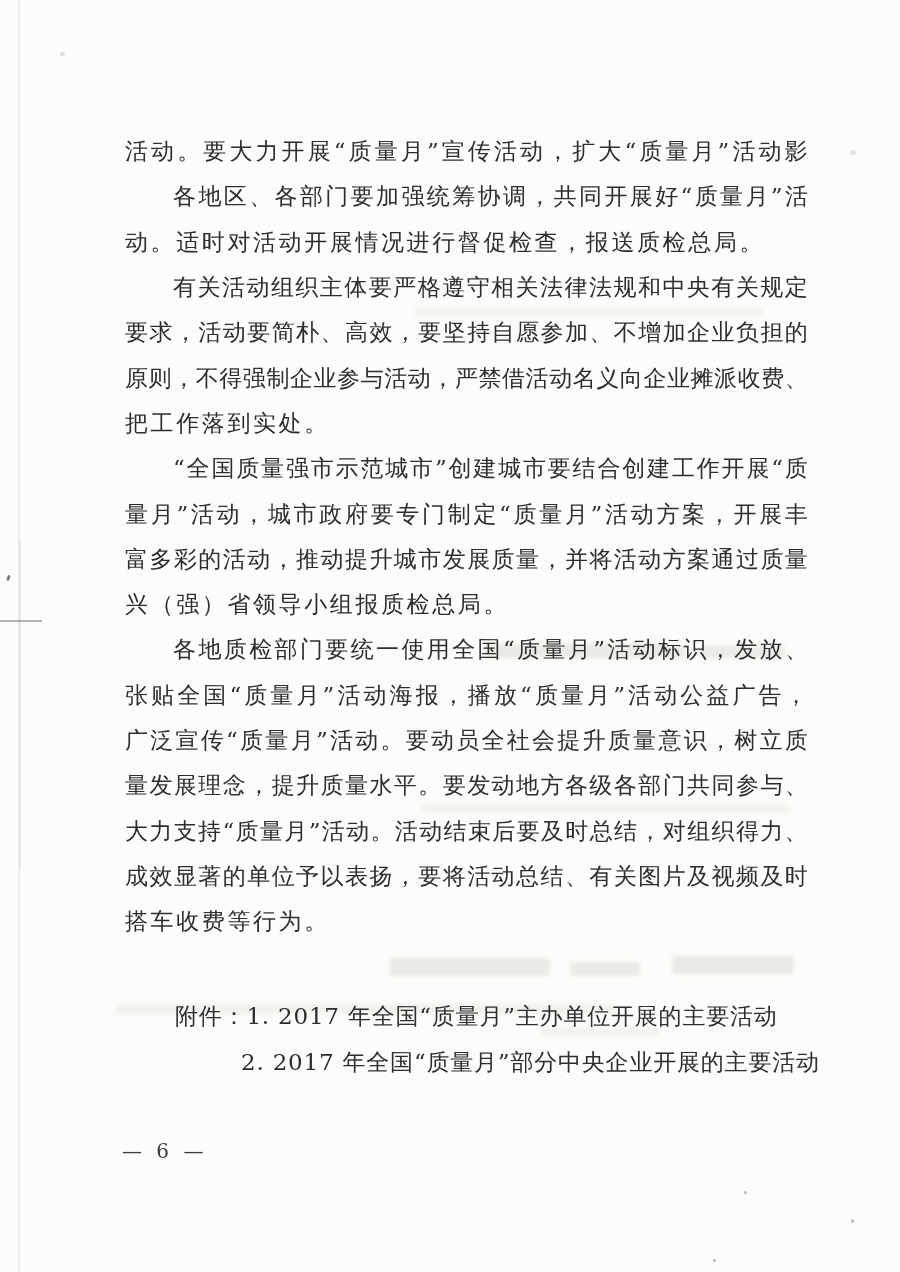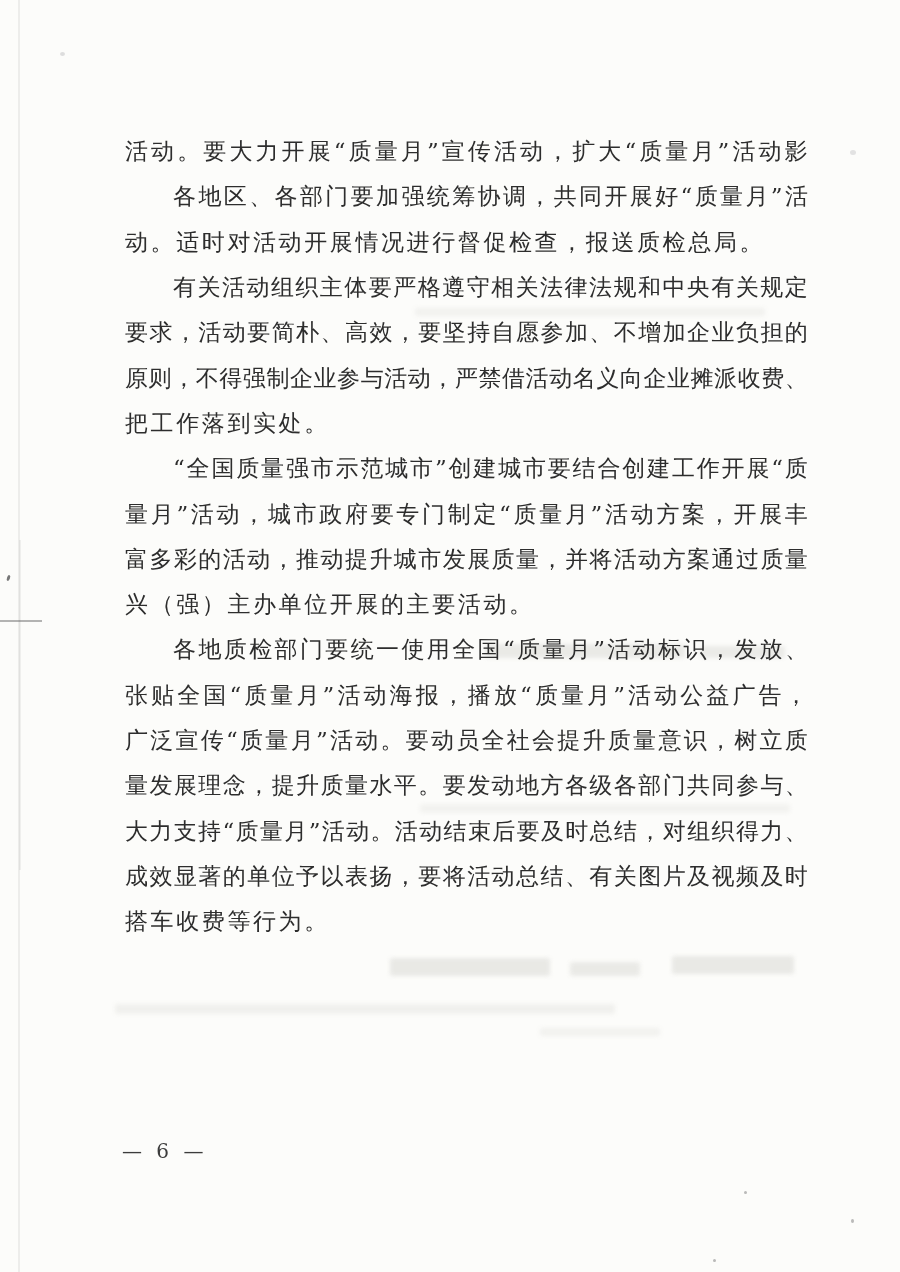--- a/index.html
+++ b/index.html
@@ -320,21 +320,21 @@
           <span>将</span>
           <span>活</span>
           <span>动</span>
           <span>方</span>
           <span>案</span>
           <span>通</span>
           <span>过</span>
           <span>质</span>
           <span>量</span>
         </div>
-      <div class="ln end">兴（强）主办单位开展的主要活动。</div>
+      <div class="ln end">兴（强）省领导小组报质检总局。</div>
     </div>
 
     <div class="para">
       <div class="ln ind" data-justify="true">
           <span>各</span>
           <span>地</span>
           <span>质</span>
           <span>检</span>
           <span>部</span>
           <span>门</span>
@@ -506,18 +506,22 @@
           <span>片</span>
           <span>及</span>
           <span>视</span>
           <span>频</span>
           <span>及</span>
           <span>时</span>
         </div>
       <div class="ln end">搭车收费等行为。</div>
     </div>
 
+    <div class="attach">
+      <div class="ln att1">附件：1. 2017 年全国“质量月”主办单位开展的主要活动</div>
+      <div class="ln att2">2. 2017 年全国“质量月”部分中央企业开展的主要活动</div>
+    </div>
 
   </div>
 
   <div class="pagenum">— 6 —</div>
 
 </div>
 
 </body></html>

